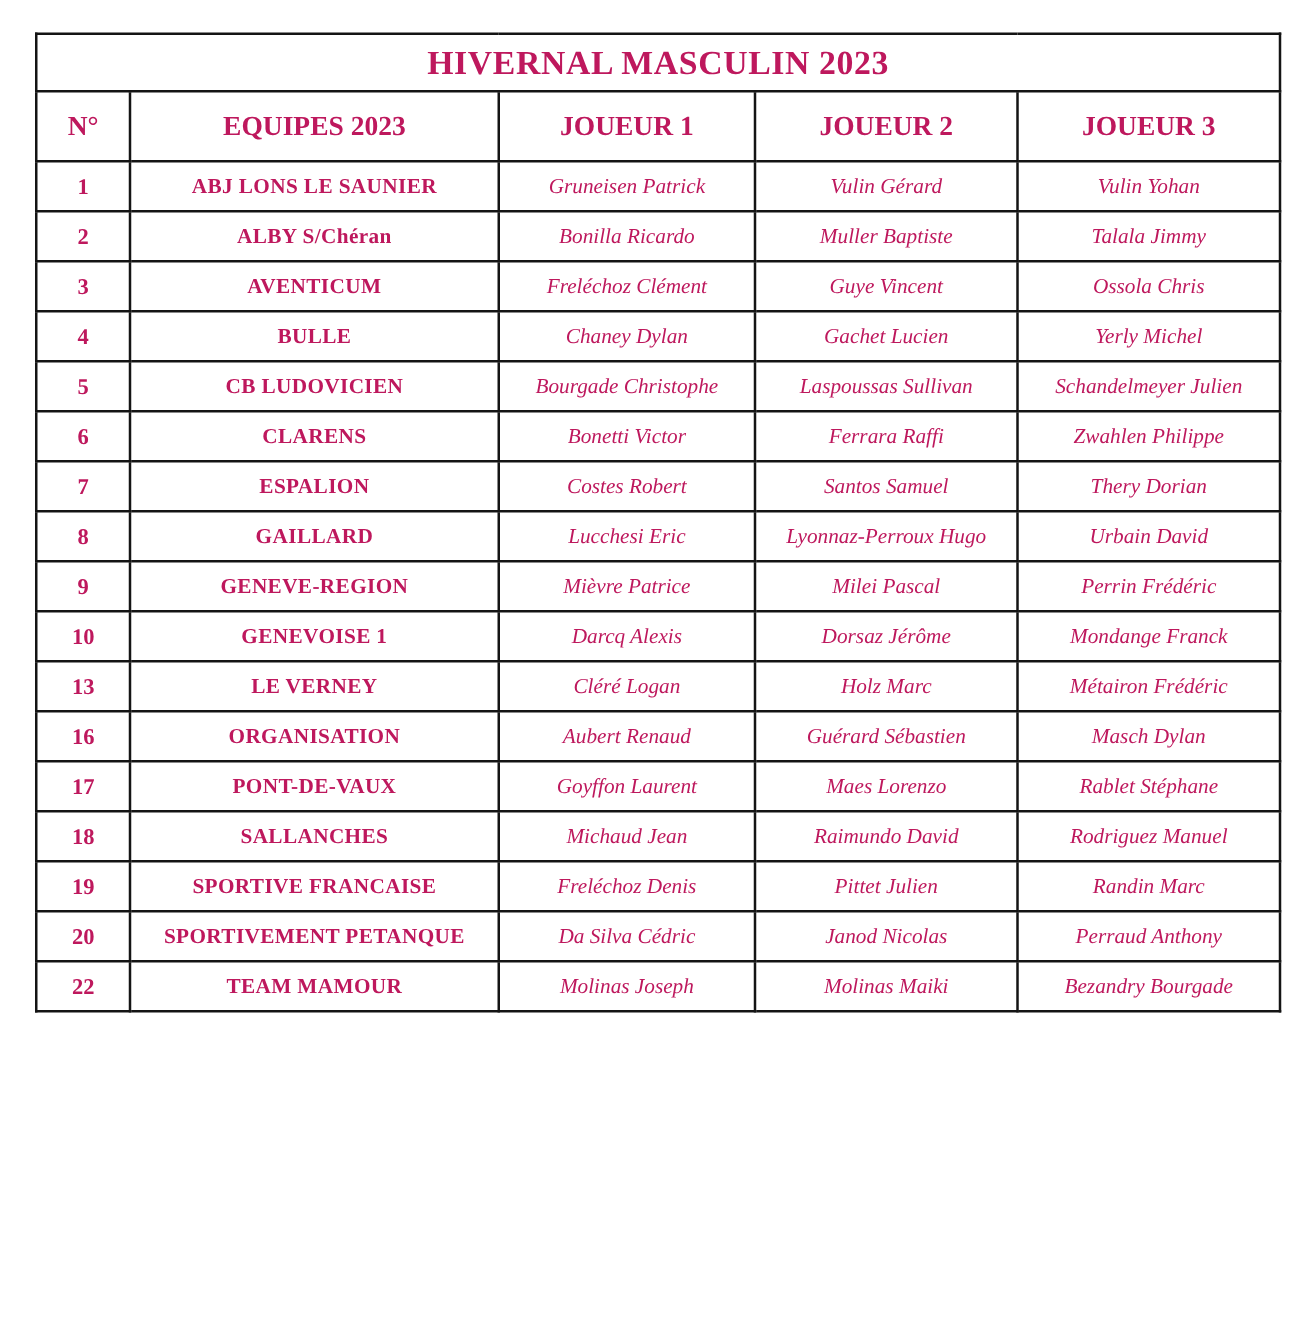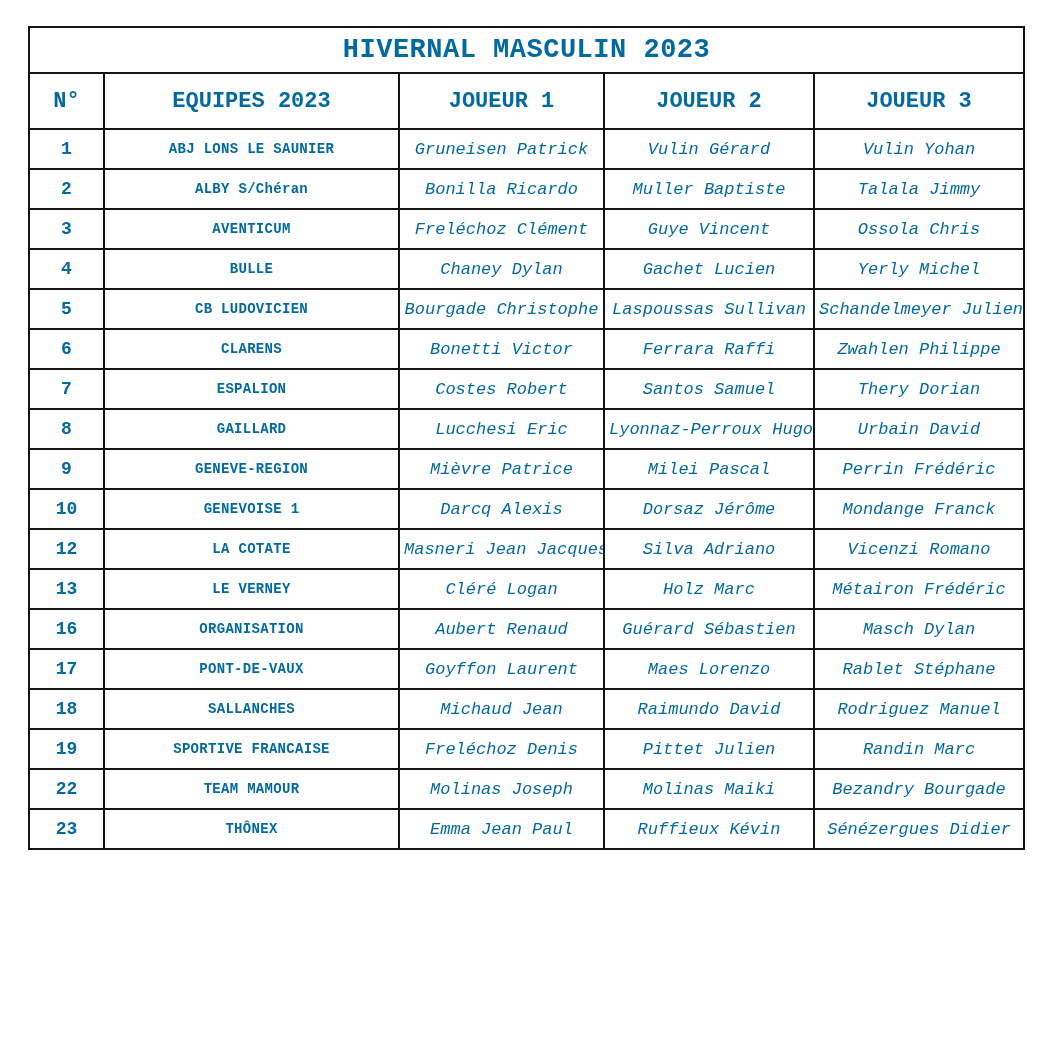--- a/index.html
+++ b/index.html
@@ -6,22 +6,22 @@
     margin: 0;
     padding: 0;
     background: #ffffff;
   }
   .sheet {
     width: 1051px;
     height: 1055px;
     box-sizing: border-box;
     padding: 26px 28px;
     background: #ffffff;
-    font-family: Liberation Mono, monospace;
-    color: #0369a1;
+    font-family: Liberation Serif, serif;
+    color: #be185d;
   }
   table.roster {
     width: 995px;
     border-collapse: collapse;
     table-layout: fixed;
   }
   table.roster th,
   table.roster td {
     border: 2px solid #141414;
     text-align: center;
@@ -40,21 +40,21 @@
     height: 50px;
     font-size: 22px;
     font-weight: bold;
   }
   td.num-cell {
     font-size: 18px;
     font-weight: bold;
     height: 34px;
   }
   td.team-cell {
-    font-size: 14px;
+    font-size: 17px;
     font-weight: bold;
     letter-spacing: 0.3px;
   }
   td.player-cell {
     font-size: 17px;
     font-style: italic;
     font-weight: 500;
   }
   .gap {
     height: 6px;
@@ -150,27 +150,20 @@
           <td class="player-cell">Perrin  Frédéric</td>
         </tr>
         <tr>
           <td class="num-cell">10</td>
           <td class="team-cell">GENEVOISE 1</td>
           <td class="player-cell">Darcq Alexis</td>
           <td class="player-cell">Dorsaz Jérôme</td>
           <td class="player-cell">Mondange Franck</td>
         </tr>
         <tr>
-          <td class="num-cell">12</td>
-          <td class="team-cell">LA COTATE</td>
-          <td class="player-cell">Masneri Jean Jacques</td>
-          <td class="player-cell">Silva Adriano</td>
-          <td class="player-cell">Vicenzi Romano</td>
-        </tr>
-        <tr>
           <td class="num-cell">13</td>
           <td class="team-cell">LE VERNEY</td>
           <td class="player-cell">Cléré Logan</td>
           <td class="player-cell">Holz Marc</td>
           <td class="player-cell">Métairon Frédéric</td>
         </tr>
         <tr>
           <td class="num-cell">16</td>
           <td class="team-cell">ORGANISATION</td>
           <td class="player-cell">Aubert Renaud</td>
@@ -192,31 +185,31 @@
           <td class="player-cell">Rodriguez Manuel</td>
         </tr>
         <tr>
           <td class="num-cell">19</td>
           <td class="team-cell">SPORTIVE FRANCAISE</td>
           <td class="player-cell">Freléchoz Denis</td>
           <td class="player-cell">Pittet Julien</td>
           <td class="player-cell">Randin Marc</td>
         </tr>
         <tr>
+          <td class="num-cell">20</td>
+          <td class="team-cell">SPORTIVEMENT PETANQUE</td>
+          <td class="player-cell">Da Silva Cédric</td>
+          <td class="player-cell">Janod Nicolas</td>
+          <td class="player-cell">Perraud Anthony</td>
+        </tr>
+        <tr>
           <td class="num-cell">22</td>
           <td class="team-cell">TEAM MAMOUR</td>
           <td class="player-cell">Molinas Joseph</td>
           <td class="player-cell">Molinas Maiki</td>
           <td class="player-cell">Bezandry Bourgade</td>
         </tr>
-        <tr>
-          <td class="num-cell">23</td>
-          <td class="team-cell">THÔNEX</td>
-          <td class="player-cell">Emma Jean Paul</td>
-          <td class="player-cell">Ruffieux Kévin</td>
-          <td class="player-cell">Sénézergues Didier</td>
-        </tr>
       </tbody>
   </table>
 
   <div class="gap"></div>
 
 </div>
 
 </body></html>

